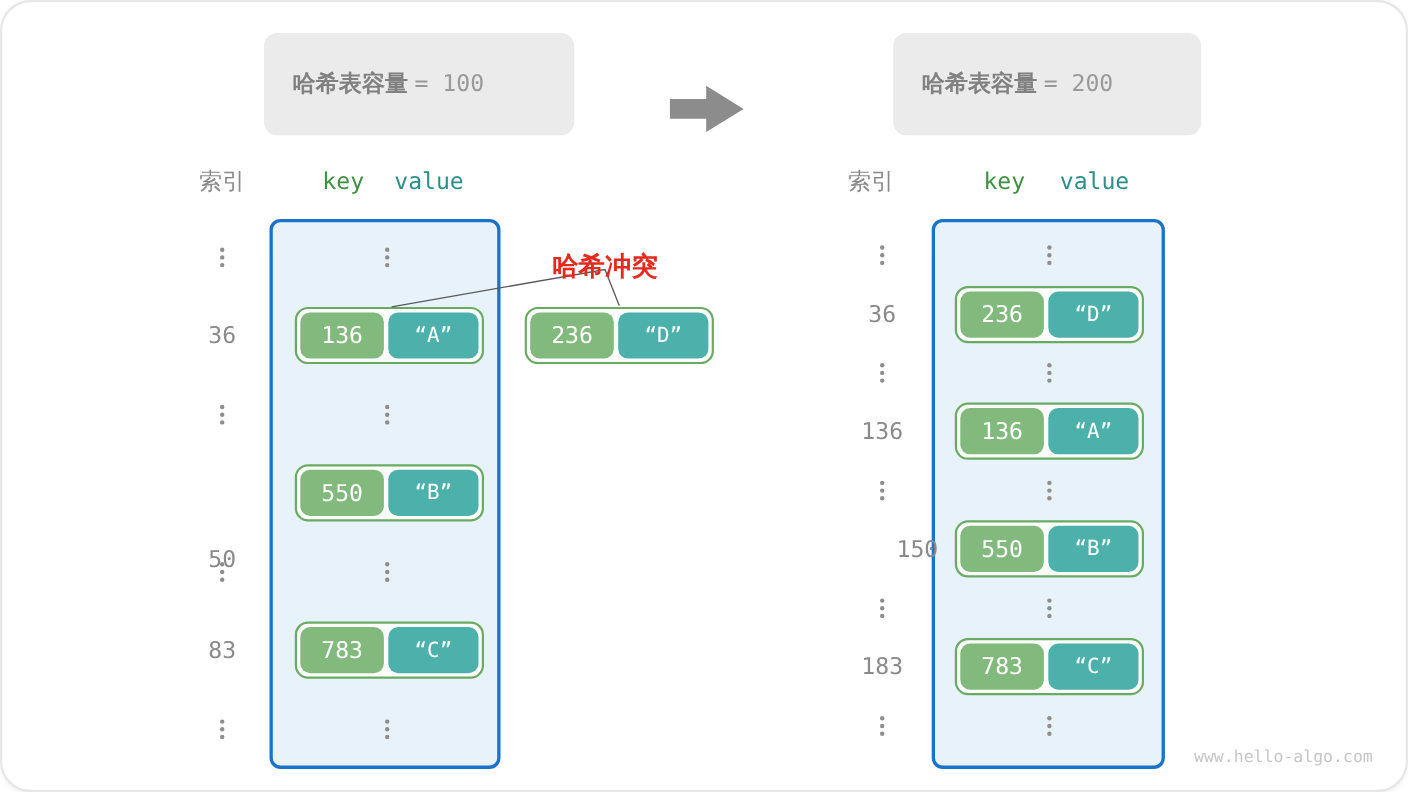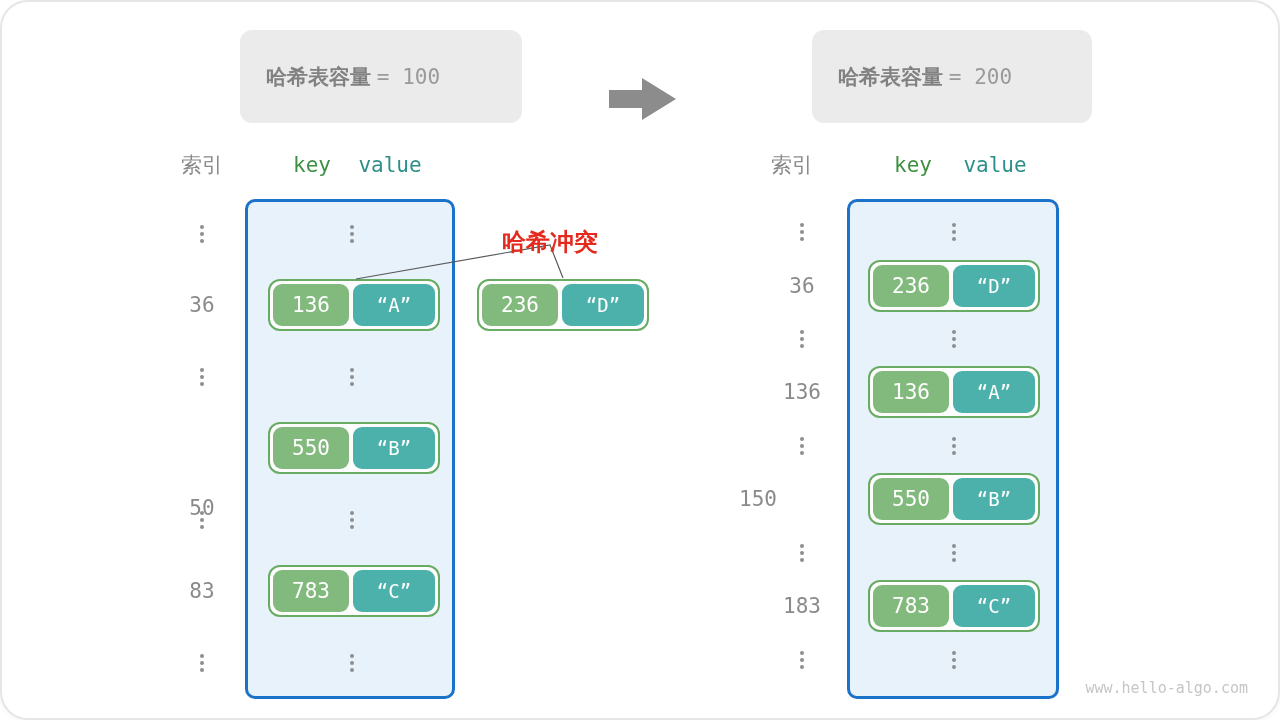--- a/index.html
+++ b/index.html
@@ -240,21 +240,21 @@
       <i></i>
       <i></i>
       <i></i>
     </div>
   <div class="abs dots" style="left:952px;top:444px;">
       <i></i>
       <i></i>
       <i></i>
     </div>
 
-  <div class="abs index-label" style="left:756px;top:497px;">150</div>
+  <div class="abs index-label" style="left:832px;top:497px;">150</div>
   <div class="abs pair" style="left:952px;top:497px;">
     <div class="key-box">550</div>
     <div class="value-box">“B”</div>
   </div>
 
   <div class="abs dots" style="left:800px;top:551px;">
       <i></i>
       <i></i>
       <i></i>
     </div>

